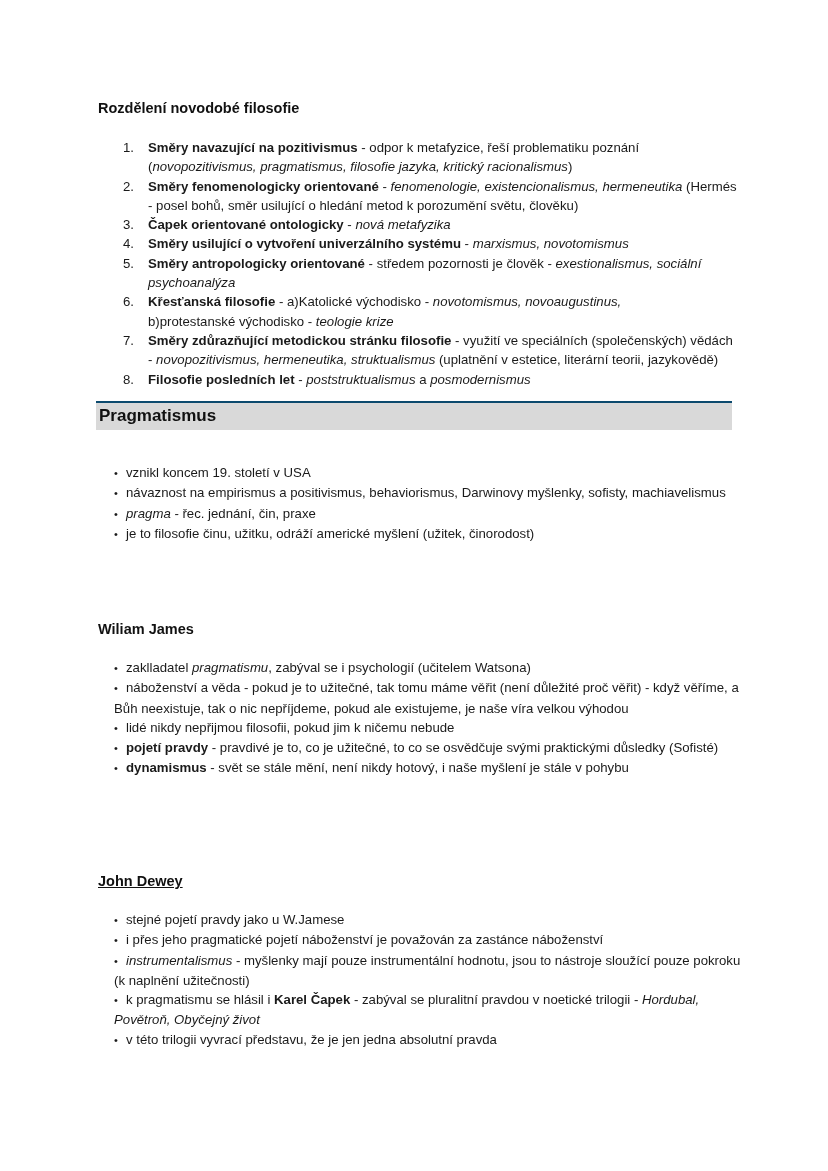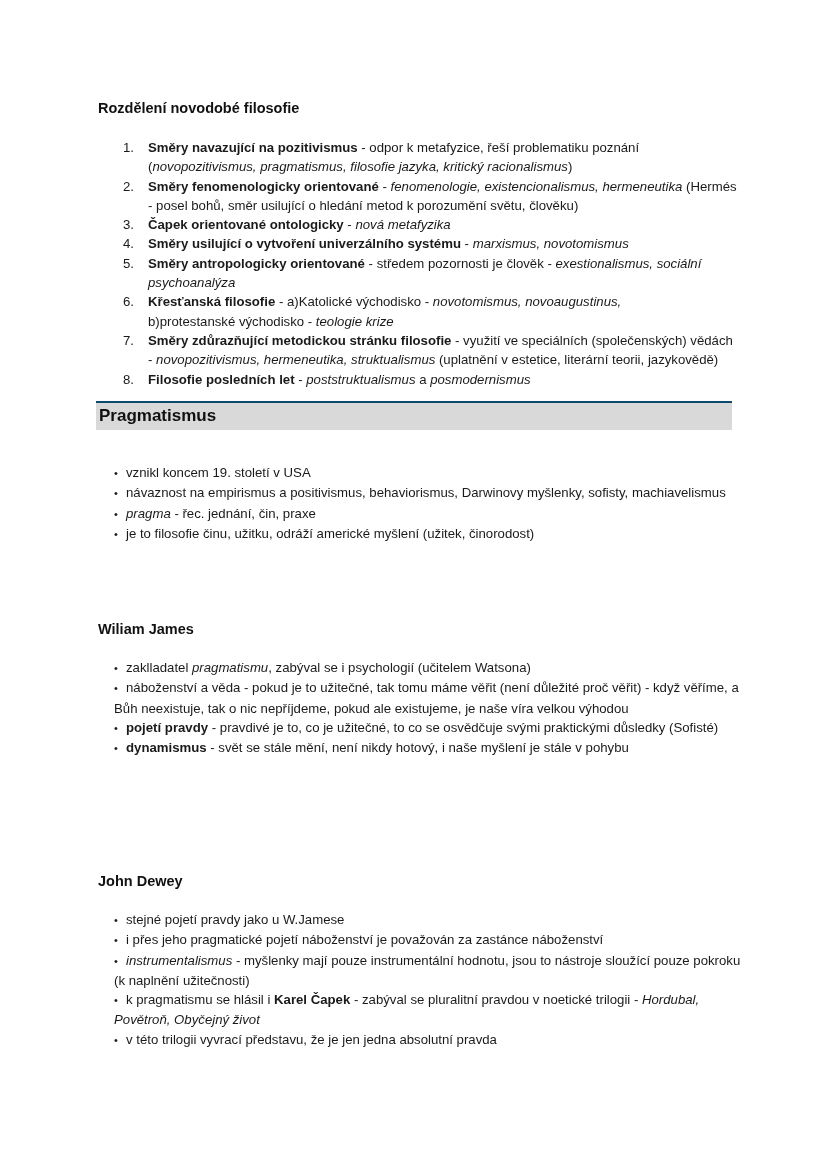--- a/index.html
+++ b/index.html
@@ -51,25 +51,26 @@
     <li><span class="dot">•</span><span>návaznost na empirismus a positivismus, behaviorismus, Darwinovy myšlenky, sofisty, machiavelismus</span></li>
     <li><span class="dot">•</span><i>pragma</i><span> - řec. jednání, čin, praxe</span></li>
     <li><span class="dot">•</span><span>je to filosofie činu, užitku, odráží americké myšlení (užitek, činorodost)</span></li>
   </ul>
 
   <div class="h3" style="top:620px;">Wiliam James</div>
 
   <ul class="blist" style="top:658px;">
     <li><span class="dot">•</span><span>zaklladatel </span><i>pragmatismu</i><span>, zabýval se i psychologií (učitelem Watsona)</span></li>
     <li><span class="dot">•</span><span>náboženství a věda - pokud je to užitečné, tak tomu máme věřit (není důležité proč věřit) - když věříme, a Bůh neexistuje, tak o nic nepříjdeme, pokud ale existujeme, je naše víra velkou výhodou</span></li>
+    <li><span class="dot">•</span><span>lidé nikdy nepřijmou filosofii, pokud jim k ničemu nebude</span></li>
     <li><span class="dot">•</span><b>pojetí pravdy</b><span> - pravdivé je to, co je užitečné, to co se osvědčuje svými praktickými důsledky (Sofisté)</span></li>
     <li><span class="dot">•</span><b>dynamismus</b><span> - svět se stále mění, není nikdy hotový, i naše myšlení je stále v pohybu</span></li>
   </ul>
 
-  <div class="h3" style="top:872px;">John Dewey</div>
+  <div class="h3" style="top:872px;text-decoration:underline;">John Dewey</div>
 
   <ul class="blist" style="top:910px;">
     <li><span class="dot">•</span><span>stejné pojetí pravdy jako u W.Jamese</span></li>
     <li><span class="dot">•</span><span>i přes jeho pragmatické pojetí náboženství je považován za zastánce náboženství</span></li>
     <li><span class="dot">•</span><i>instrumentalismus</i><span> - myšlenky mají pouze instrumentální hodnotu, jsou to nástroje sloužící pouze pokroku (k naplnění užitečnosti)</span></li>
     <li><span class="dot">•</span><span>k pragmatismu se hlásil i </span><b>Karel Čapek</b><span> - zabýval se pluralitní pravdou v noetické trilogii - </span><i>Hordubal, Povětroň, Obyčejný život</i></li>
     <li><span class="dot">•</span><span>v této trilogii vyvrací představu, že je jen jedna absolutní pravda</span></li>
   </ul>
 
 </div>

